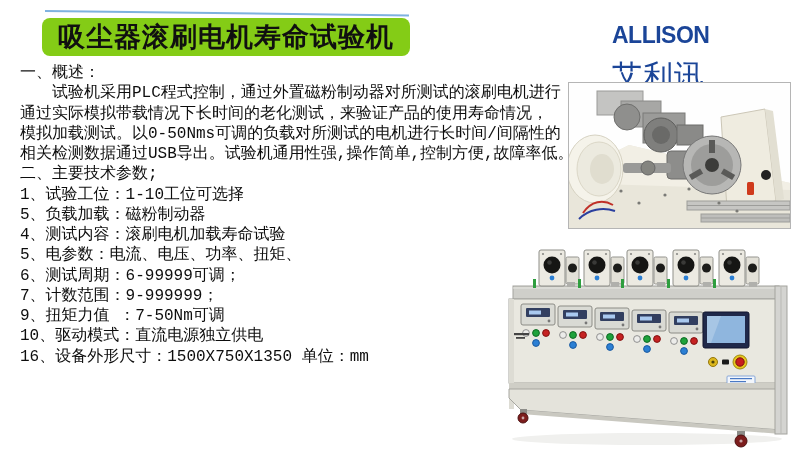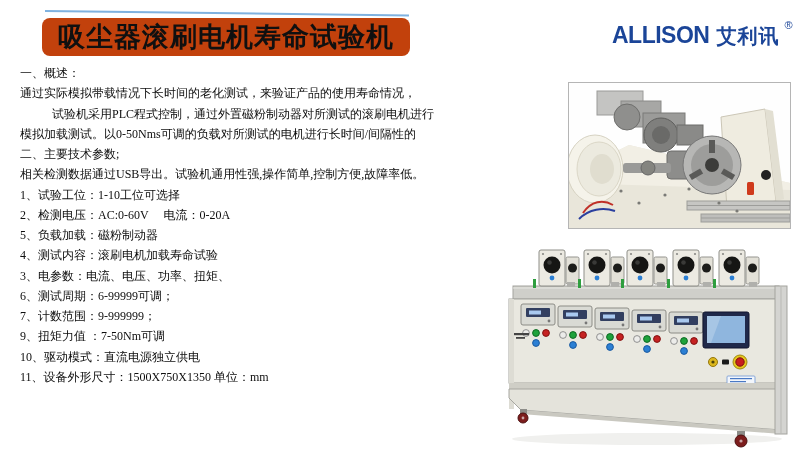--- a/index.html
+++ b/index.html
@@ -12,42 +12,43 @@
 
   
   .topline{
     position:absolute;left:45px;top:10px;width:364px;height:2px;
     background:#7fb2e0;transform:rotate(0.7deg);transform-origin:left center;
   }
 
   
   .titlebox{
     position:absolute;left:42px;top:18px;width:368px;height:38px;
-    background:#c2410c;border-radius:8px;
+    background:#84cc16;border-radius:8px;
     display:flex;align-items:center;justify-content:center;
   }
   .titlebox .ttl{
     font-size:27px;line-height:1;color:#101010;font-weight:600;letter-spacing:1px;
     white-space:nowrap;
   }
 
   
   .logo{
     position:absolute;left:612px;top:22px;height:34px;
     display:flex;align-items:baseline;gap:7px;color:#1b4598;
     font-family:"Liberation Sans","DejaVu Sans",sans-serif;
+    flex-direction:column;
   }
   .logo .latin{font-size:23px;font-weight:800;letter-spacing:-0.5px;}
-  .logo .cjk{font-size:20px;font-weight:700;letter-spacing:1px;}
+  .logo .cjk{font-size:30px;font-weight:400;letter-spacing:1px;}
   .logo .reg{font-size:11px;font-weight:400;position:relative;top:-14px;left:-2px;}
 
   
   .bodytext{
     position:absolute;left:20px;top:63px;width:560px;
-    font-size:12px;line-height:20.25px;color:#0d0d0d;
+    font-size:16px;line-height:20.25px;color:#0d0d0d;font-family:Liberation Mono, monospace;
   }
   .tline{white-space:pre;height:20.25px;}
   .tline.indent{padding-left:32px;}
 
   
   .photo1{
     position:absolute;left:568px;top:82px;width:221px;height:145px;
     border:1px solid #b5b5b5;background:#fefefe;
   }
   .photo2{
@@ -67,35 +68,34 @@
   </div>
 
   <div class="logo">
     <span class="latin">ALLISON</span>
     <span class="cjk">艾利讯</span>
     <span class="reg">®</span>
   </div>
 
   <div class="bodytext">
     <div class="tline">一、概述：</div>
+    <div class="tline indent">试验机采用PLC程式控制，通过外置磁粉制动器对所测试的滚刷电机进行</div>
     <div class="tline">通过实际模拟带载情况下长时间的老化测试，来验证产品的使用寿命情况，</div>
-    <div class="tline indent">试验机采用PLC程式控制，通过外置磁粉制动器对所测试的滚刷电机进行</div>
     <div class="tline">模拟加载测试。以0-50Nms可调的负载对所测试的电机进行长时间/间隔性的</div>
+    <div class="tline">相关检测数据通过USB导出。试验机通用性强,操作简单,控制方便,故障率低。</div>
     <div class="tline">二、主要技术参数;</div>
-    <div class="tline">相关检测数据通过USB导出。试验机通用性强,操作简单,控制方便,故障率低。</div>
     <div class="tline">1、试验工位：1-10工位可选择</div>
-    <div class="tline">2、检测电压：AC:0-60V　 电流：0-20A</div>
     <div class="tline">5、负载加载：磁粉制动器</div>
     <div class="tline">4、测试内容：滚刷电机加载寿命试验</div>
-    <div class="tline">3、电参数：电流、电压、功率、扭矩、</div>
+    <div class="tline">5、电参数：电流、电压、功率、扭矩、</div>
     <div class="tline">6、测试周期：6-99999可调；</div>
     <div class="tline">7、计数范围：9-999999；</div>
     <div class="tline">9、扭矩力值 ：7-50Nm可调</div>
     <div class="tline">10、驱动模式：直流电源独立供电</div>
-    <div class="tline">11、设备外形尺寸：1500X750X1350 单位：mm</div>
+    <div class="tline">16、设备外形尺寸：1500X750X1350 单位：mm</div>
   </div>
 
   <div class="photo1">
     <svg width="221" height="145" viewBox="0 0 221 145">
       <rect width="221" height="145" fill="#fefefe"></rect>
 
       <polygon points="0,92 60,62 221,100 221,145 0,145" fill="#e9e6da"></polygon>
       <polygon points="0,92 60,62 221,100 221,107 0,100" fill="#f2efe5"></polygon>
 
       <g>

